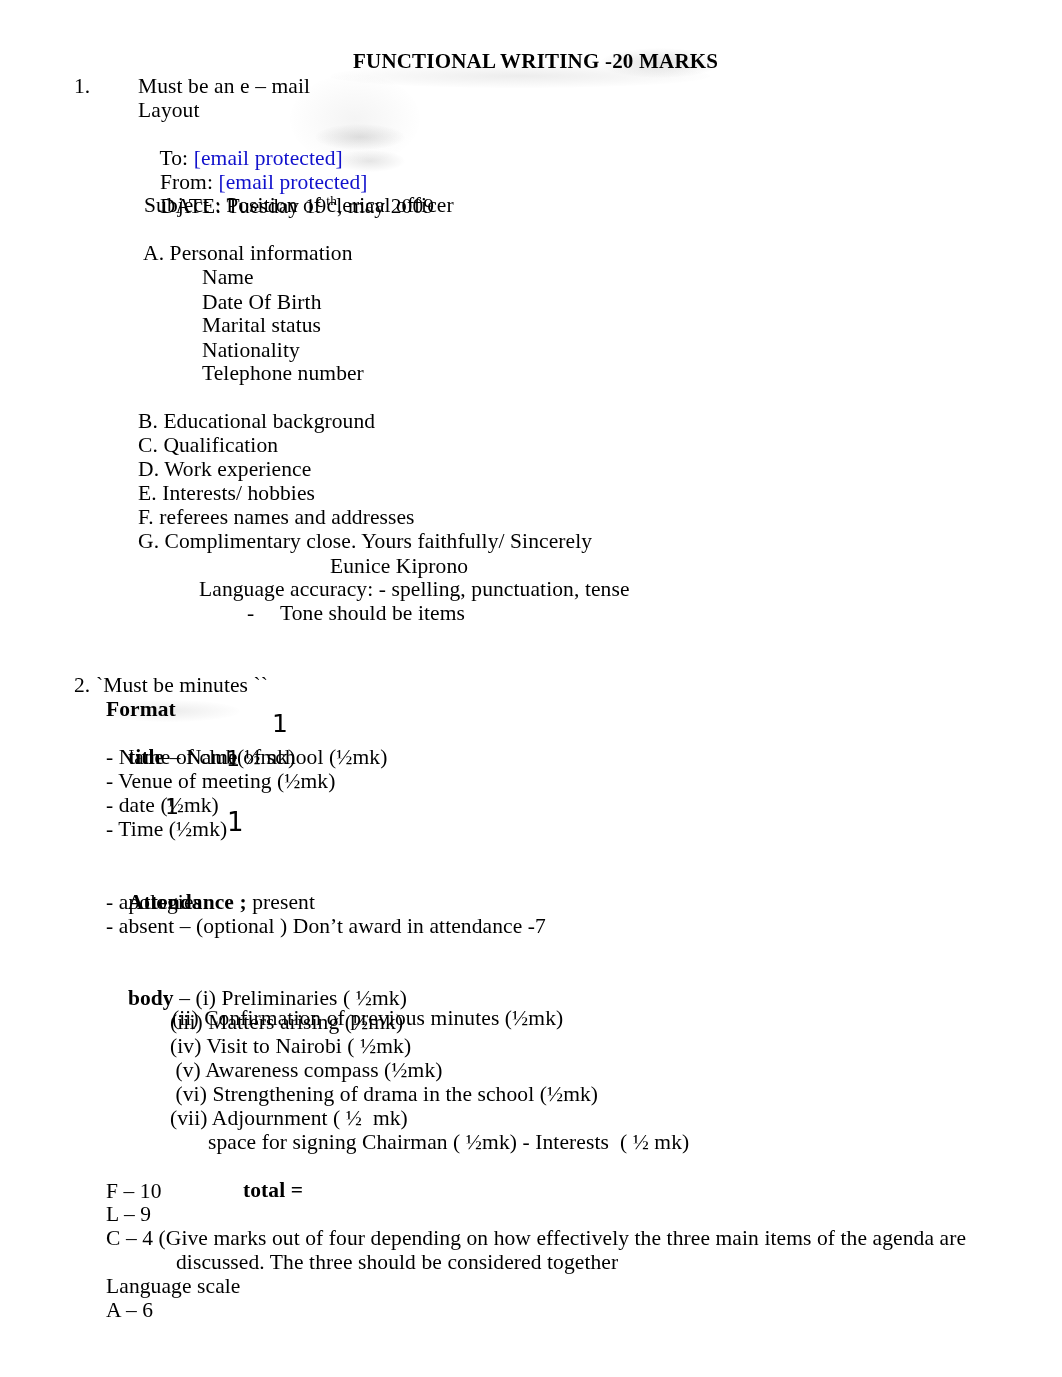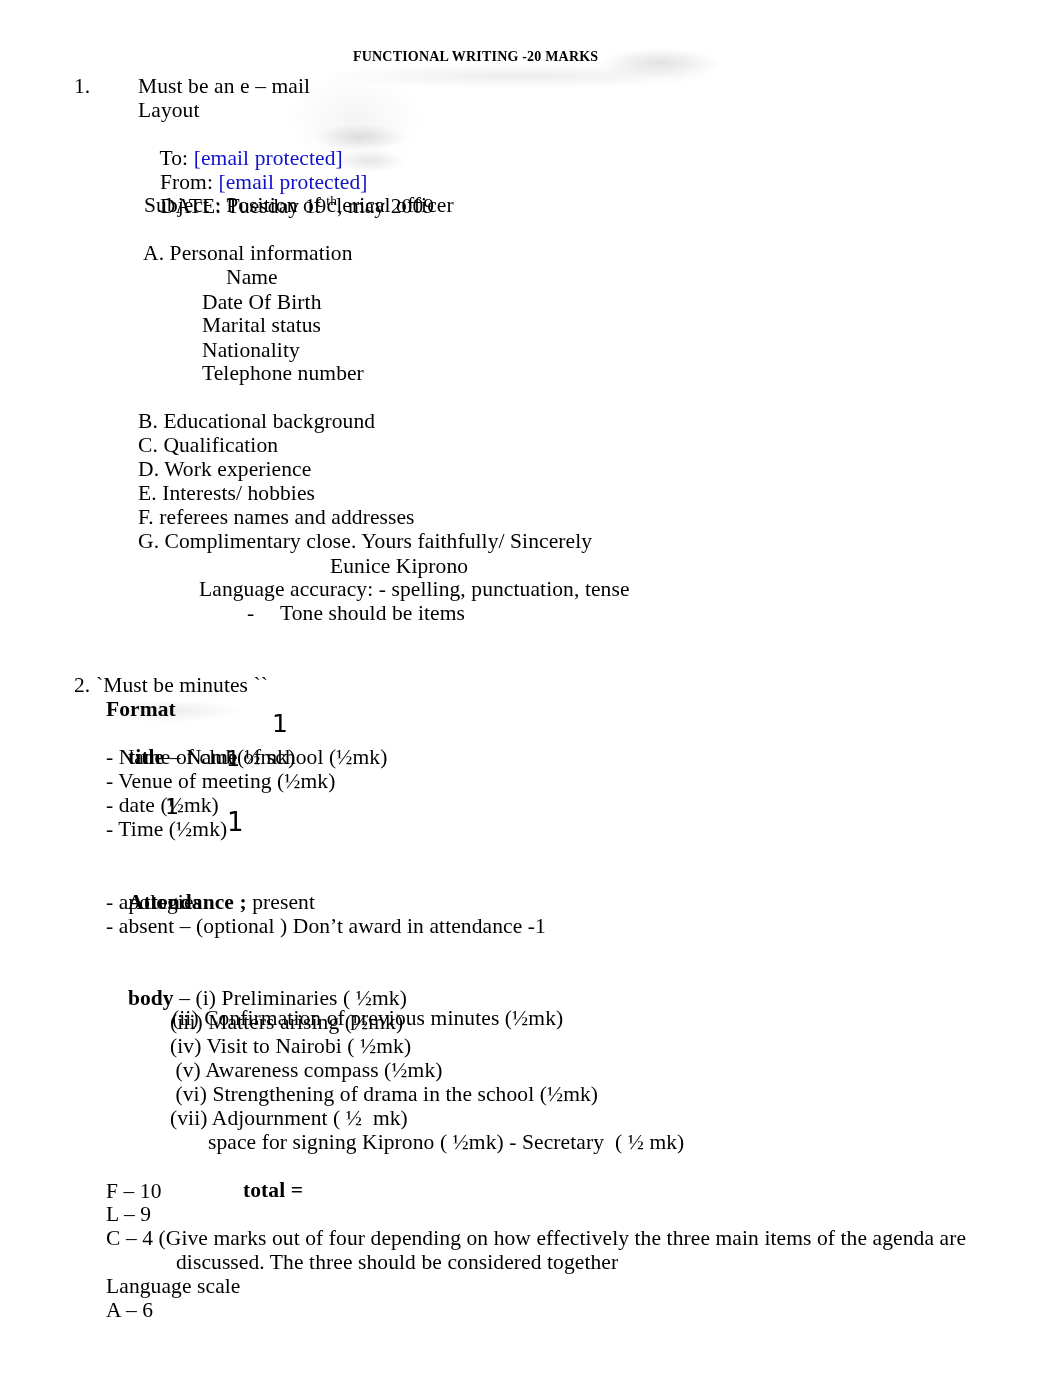--- a/index.html
+++ b/index.html
@@ -27,21 +27,21 @@
     white-space: pre;
     font-size: 21.5px;
     line-height: 24px;
     letter-spacing: 0.1px;
   }
   .bold { font-weight: bold; }
   .link { color: #1111cc; }
 
   .title {
     position: absolute;
-    font-size: 14px;
+    font-size: 21px;
     font-weight: bold;
     letter-spacing: 0.2px;
     white-space: pre;
   }
 
   sup.ord {
     font-size: 0.62em;
     vertical-align: super;
     line-height: 0;
   }
@@ -89,21 +89,21 @@
     <span>From: </span><span class="link">[email protected]</span>
   </div>
 
   <div class="line" style="left:138px; top:170px;">
     <span>DATE: Tuesday 19</span><sup class="ord">th</sup><span>, may 2009</span>
   </div>
 
   <div class="line" style="left:144px; top:193px;">Subject : Position of clerical officer</div>
 
   <div class="line" style="left:143px; top:241px;">A. Personal information</div>
-  <div class="line" style="left:202px; top:265px;margin-left:24px;">Name</div>
+  <div class="line" style="left:202px; top:265px;">Name</div>
   <div class="line" style="left:202px; top:290px;">Date Of Birth</div>
   <div class="line" style="left:202px; top:313px;">Marital status</div>
   <div class="line" style="left:202px; top:338px;text-align:center;">Nationality</div>
   <div class="line" style="left:202px; top:361px;">Telephone number</div>
 
   <div class="line" style="left:138px; top:409px;">B. Educational background</div>
   <div class="line" style="left:138px; top:433px;">C. Qualification</div>
   <div class="line" style="left:138px; top:457px;">D. Work experience</div>
   <div class="line" style="left:138px; top:481px;">E. Interests/ hobbies</div>
   <div class="line" style="left:138px; top:505px;">F. referees names and addresses</div>
@@ -129,33 +129,33 @@
 
   <div class="mark" style="left:272px; top:711px; font-size:25px;">1</div>
   <div class="mark" style="left:226px; top:748px; font-size:22px;">1</div>
   <div class="mark" style="left:165px; top:796px; font-size:22px;">1</div>
   <div class="mark" style="left:227px; top:809px; font-size:26px;">1</div>
 
   <div class="line" style="left:106px; top:866px;">
     <span class="bold">Attendance ;</span><span> present</span>
   </div>
   <div class="line" style="left:106px; top:890px;">- apologies</div>
-  <div class="line" style="left:106px; top:914px;">- absent – (optional ) Don’t award in attendance -1</div>
+  <div class="line" style="left:106px; top:914px;">- absent – (optional ) Don’t award in attendance -7</div>
 
   <div class="line" style="left:106px; top:962px;">
     <span class="bold">body</span><span> – (i) Preliminaries ( ½mk)</span>
   </div>
   <div class="line" style="left:172px; top:986px;margin-top:20px;">(ii) Confirmation of previous minutes (½mk)</div>
   <div class="line" style="left:170px; top:1010px;">(iii) Matters arising (½mk)</div>
   <div class="line" style="left:170px; top:1034px;">(iv) Visit to Nairobi ( ½mk)</div>
   <div class="line" style="left:170px; top:1058px;"> (v) Awareness compass (½mk)</div>
   <div class="line" style="left:170px; top:1082px;"> (vi) Strengthening of drama in the school (½mk)</div>
   <div class="line" style="left:170px; top:1106px;">(vii) Adjournment ( ½  mk)</div>
 
-  <div class="line" style="left:208px; top:1130px;">space for signing Kiprono ( ½mk) - Secretary  ( ½ mk)</div>
+  <div class="line" style="left:208px; top:1130px;">space for signing Chairman ( ½mk) - Interests  ( ½ mk)</div>
 
   <div class="line" style="left:221px; top:1154px;">
     <span class="bold">total</span><span class="bold"> =</span>
   </div>
 
   <div class="line" style="left:106px; top:1179px;">F – 10</div>
   <div class="line" style="left:106px; top:1202px;">L – 9</div>
   <div class="line" style="left:106px; top:1226px;">C – 4 (Give marks out of four depending on how effectively the three main items of the agenda are</div>
   <div class="line" style="left:176px; top:1250px;">discussed. The three should be considered together</div>
   <div class="line" style="left:106px; top:1274px;">Language scale</div>

